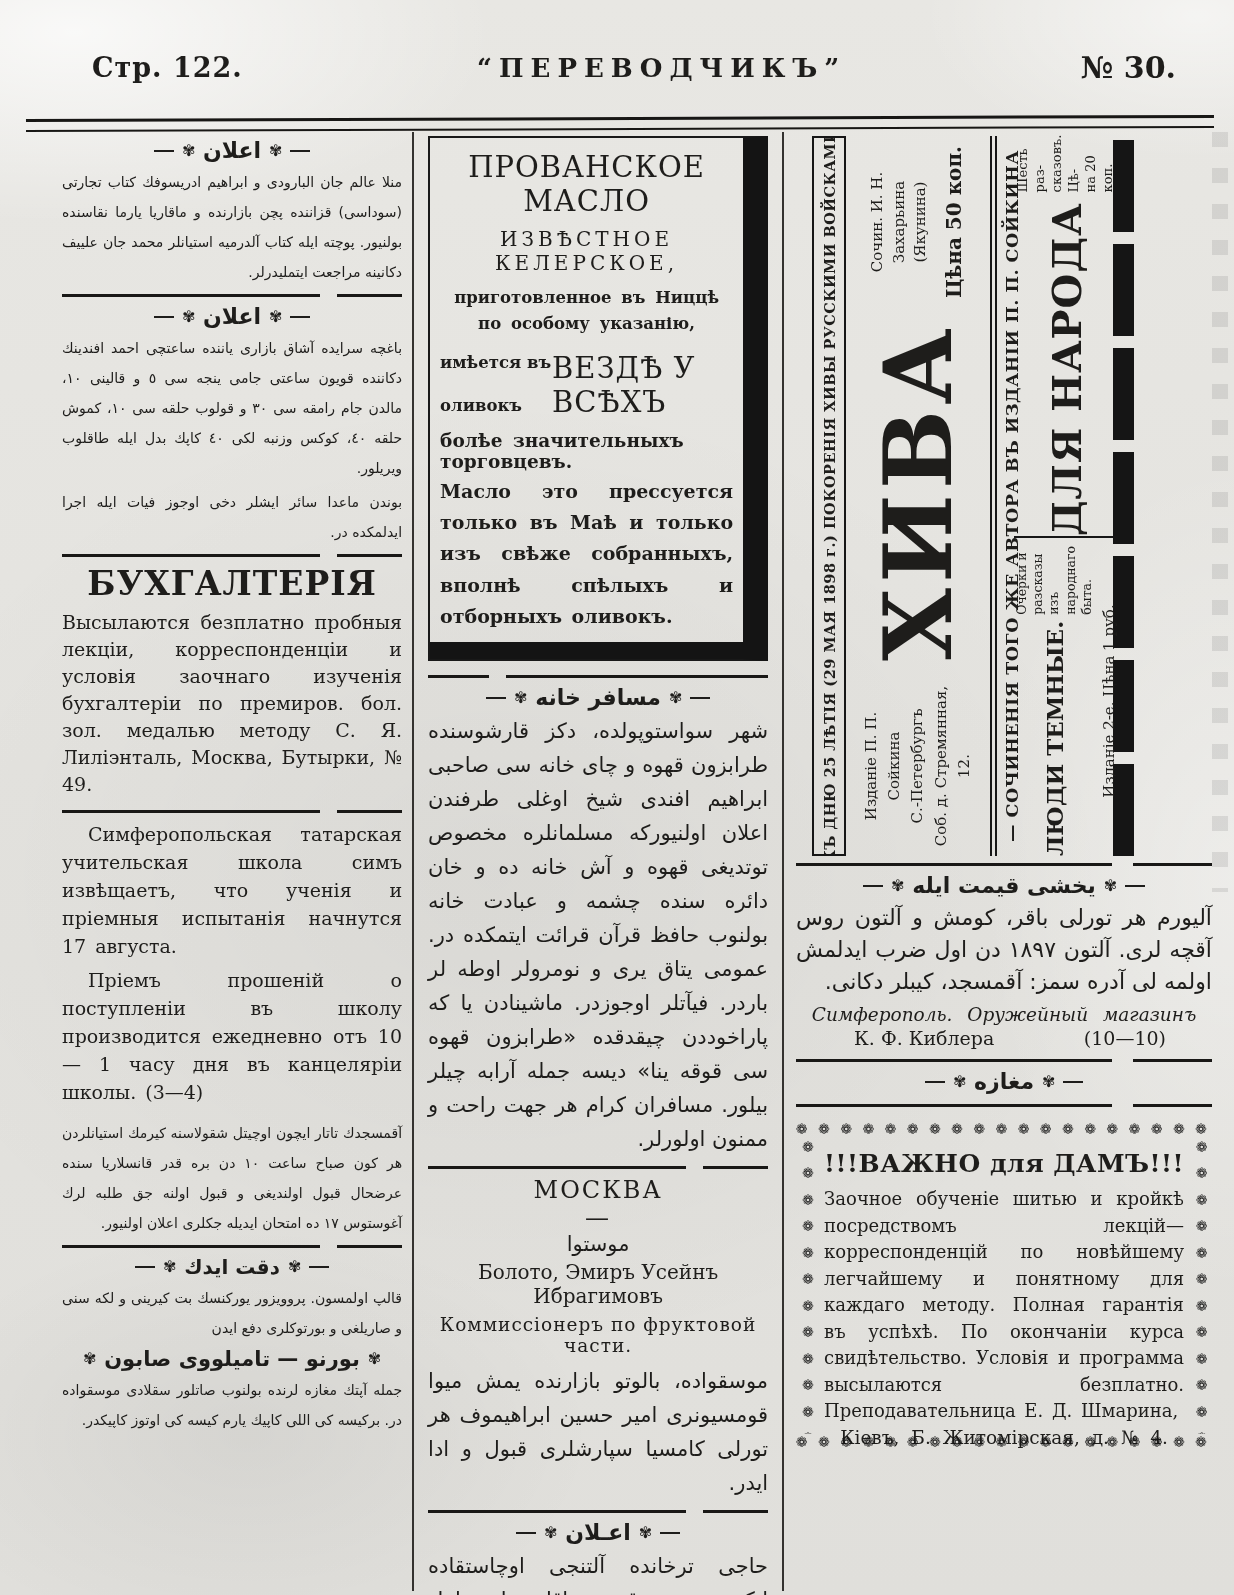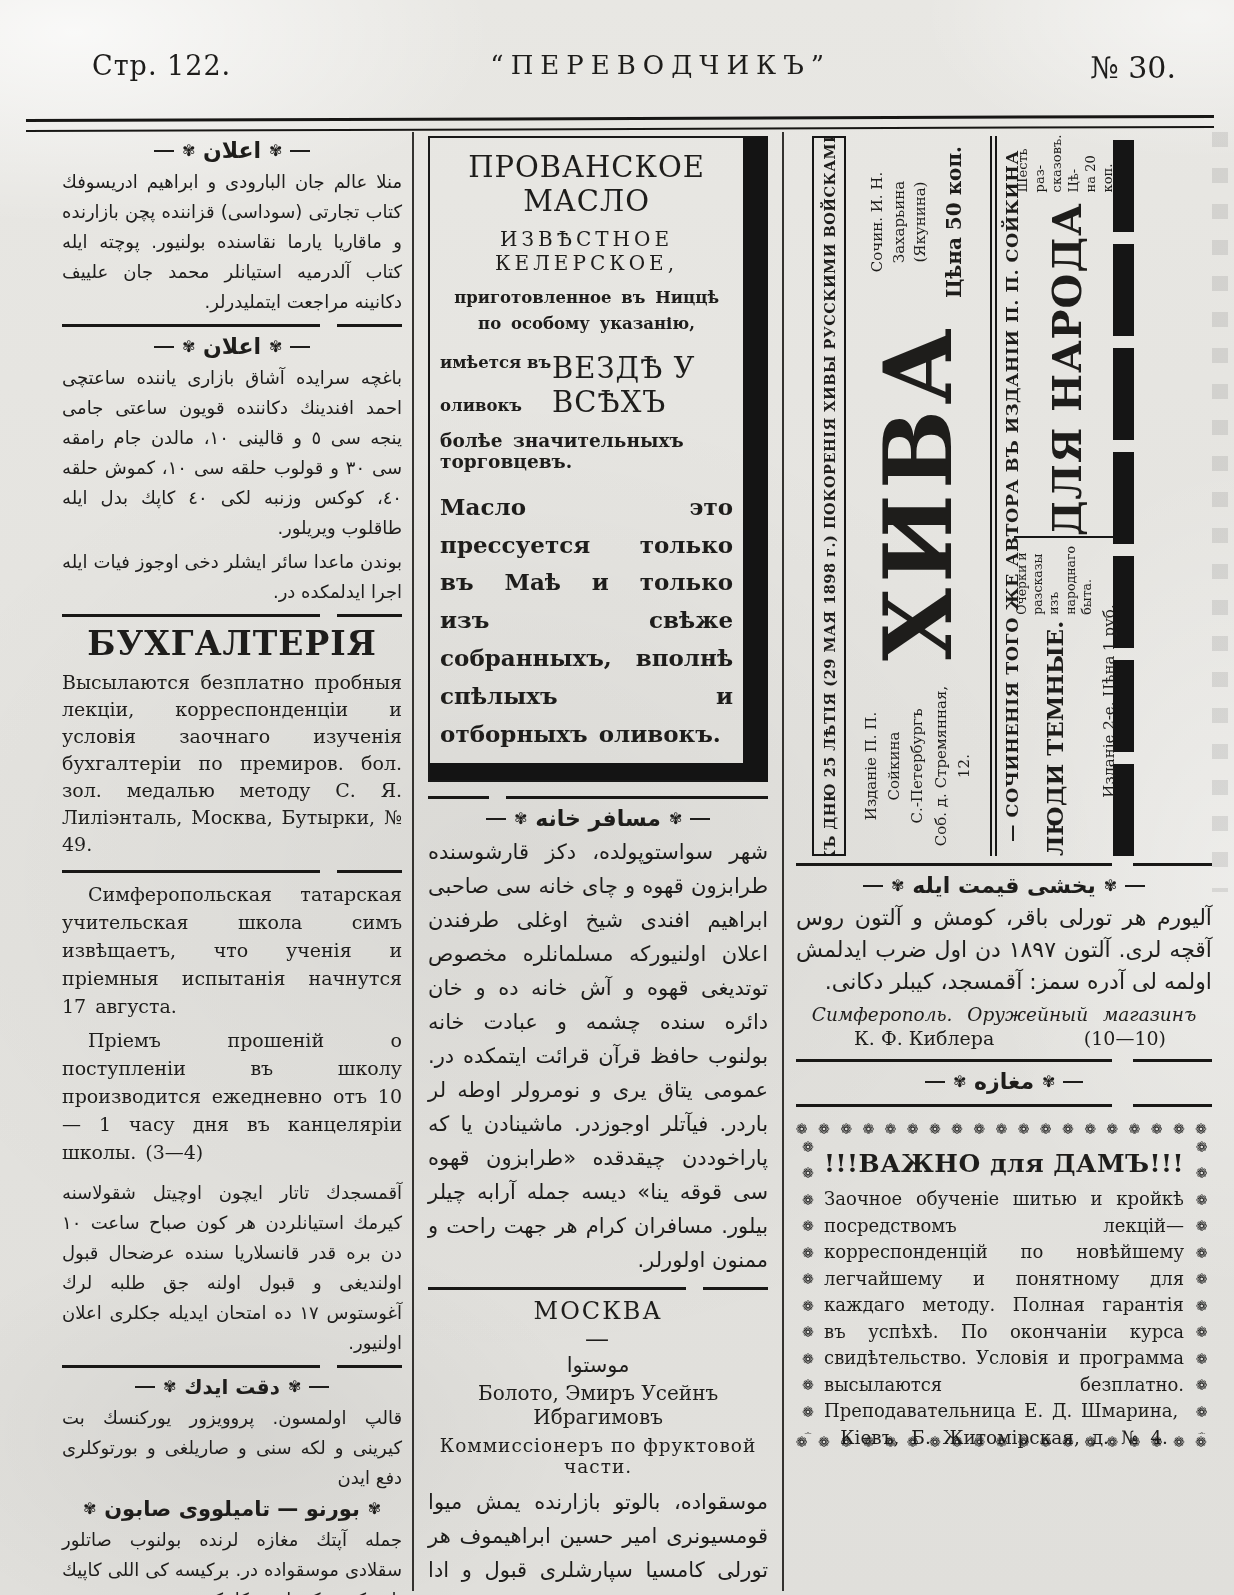--- a/index.html
+++ b/index.html
@@ -6,32 +6,32 @@
   body{width:1234px;height:1595px;overflow:hidden;background:#dcdbd7;}
   .page{position:absolute;inset:0;color:#1e1d1b;
     background:
       radial-gradient(ellipse 700px 320px at 6% 2%, rgba(255,255,255,.75), rgba(255,255,255,0) 60%),
       radial-gradient(ellipse 500px 260px at 97% 1%, rgba(255,255,255,.55), rgba(255,255,255,0) 55%),
       radial-gradient(ellipse 420px 700px at 100% 55%, rgba(255,255,255,.35), rgba(255,255,255,0) 60%),
       radial-gradient(ellipse 900px 700px at 40% 55%, rgba(0,0,0,.045), rgba(0,0,0,0) 70%),
       radial-gradient(ellipse 500px 300px at 20% 90%, rgba(0,0,0,.05), rgba(0,0,0,0) 70%),
       linear-gradient(#e8e7e3,#e3e2de 60%,#e0dfdb);
   }
-  .masthead{position:absolute;top:50px;left:92px;right:58px;display:flex;justify-content:space-between;align-items:flex-start;font-family:"DejaVu Serif",serif;font-weight:normal;}
+  .masthead{position:absolute;top:50px;left:92px;right:58px;display:flex;justify-content:space-between;align-items:center;font-family:"DejaVu Serif",serif;font-weight:bold;}
   .m-page{font-size:27px;letter-spacing:1px;}
   .m-title{font-size:26px;letter-spacing:7px;}
   .m-issue{font-size:30px;}
   .masthead-rule{position:absolute;top:117px;left:26px;width:1188px;height:8px;border-top:3px solid #181715;border-bottom:2px solid #181715;transform:rotate(-.2deg);}
   .cols{position:absolute;top:132px;left:62px;right:22px;bottom:4px;display:flex;}
   .col-l{width:378px;padding-right:10px;}
   .col-m{width:378px;border-left:2px solid #34322f;border-right:2px solid #34322f;padding:0 14px;}
   .col-r{flex:1;padding-left:12px;position:relative;}
 
   .ar{direction:rtl;font-family:"DejaVu Sans",sans-serif;text-align:justify;}
-  .sz-a{font-size:18px;line-height:30px;}
+  .sz-a{font-size:14px;line-height:30px;}
   .sz-b{font-size:21px;line-height:34px;}
   .sz-c{font-size:22px;line-height:32px;}
 
   .ar-head{display:flex;align-items:center;justify-content:center;gap:8px;direction:rtl;font-family:"DejaVu Sans",sans-serif;font-size:22px;font-weight:700;margin:6px 0 4px;}
   .fleur{font-size:16px;line-height:1;}
   .flip{display:inline-block;transform:scaleX(-1);}
   .fdash{width:20px;height:2px;background:#1e1d1b;}
 
   .rule{height:3px;margin:7px 0;background:linear-gradient(to right,#191816 0 76%,transparent 76% 81%,#191816 81% 100%);}
   .rule.rev{background:linear-gradient(to right,#191816 0 18%,transparent 18% 23%,#191816 23% 100%);}
@@ -42,21 +42,21 @@
   .school-p{font-size:19px;line-height:28px;text-align:justify;text-indent:26px;margin-top:6px;word-spacing:3px;}
 
   .oil{border:2px solid #191919;border-right:25px solid #141414;margin-top:4px;padding:12px 10px 0;font-family:"DejaVu Serif",serif;text-align:center;}
   .oil-title{font-size:29px;letter-spacing:1px;}
   .oil-sub{font-size:20px;letter-spacing:4px;margin-top:9px;}
   .oil-line1{font-size:16.5px;font-weight:700;margin-top:10px;line-height:1.6;word-spacing:4px;}
   .oil-avail{display:flex;align-items:center;margin-top:4px;text-align:left;}
   .oil-sm{width:112px;font-size:16.5px;font-weight:700;line-height:2.6;}
   .oil-big{flex:1;font-size:29px;letter-spacing:1px;}
   .oil-line2{font-size:18.5px;font-weight:700;text-align:left;margin-top:2px;word-spacing:4px;}
-  .oil-line3{font-size:23px;font-weight:700;text-align:justify;margin-top:16px;line-height:1.65;word-spacing:3px;}
+  .oil-line3{font-size:19px;font-weight:700;text-align:justify;margin-top:4px;line-height:1.65;word-spacing:3px;}
   .oil-bar{height:17px;background:#141414;margin:10px -10px 0;}
 
   .mos{display:flex;justify-content:space-between;align-items:center;margin-top:4px;padding:0 10px;flex-direction:column;}
   .mos-ru{font-family:"DejaVu Serif",serif;font-size:24px;letter-spacing:2px;}
   .mos-ar{font-family:"DejaVu Sans",sans-serif;font-size:21px;direction:rtl;}
   .mos-line{font-family:"DejaVu Serif",serif;text-align:center;}
 
   .khiva-wrap{position:relative;width:334px;height:720px;margin:4px 0 4px 16px;}
   .khiva-rot{position:absolute;top:0;left:0;width:720px;height:334px;transform:rotate(-90deg) translateX(-720px);transform-origin:top left;font-family:"DejaVu Serif",serif;}
   .kh-banner{height:30px;border:2px solid #161616;display:flex;align-items:center;justify-content:center;font-size:14.5px;font-weight:700;letter-spacing:.5px;white-space:nowrap;overflow:hidden;}

